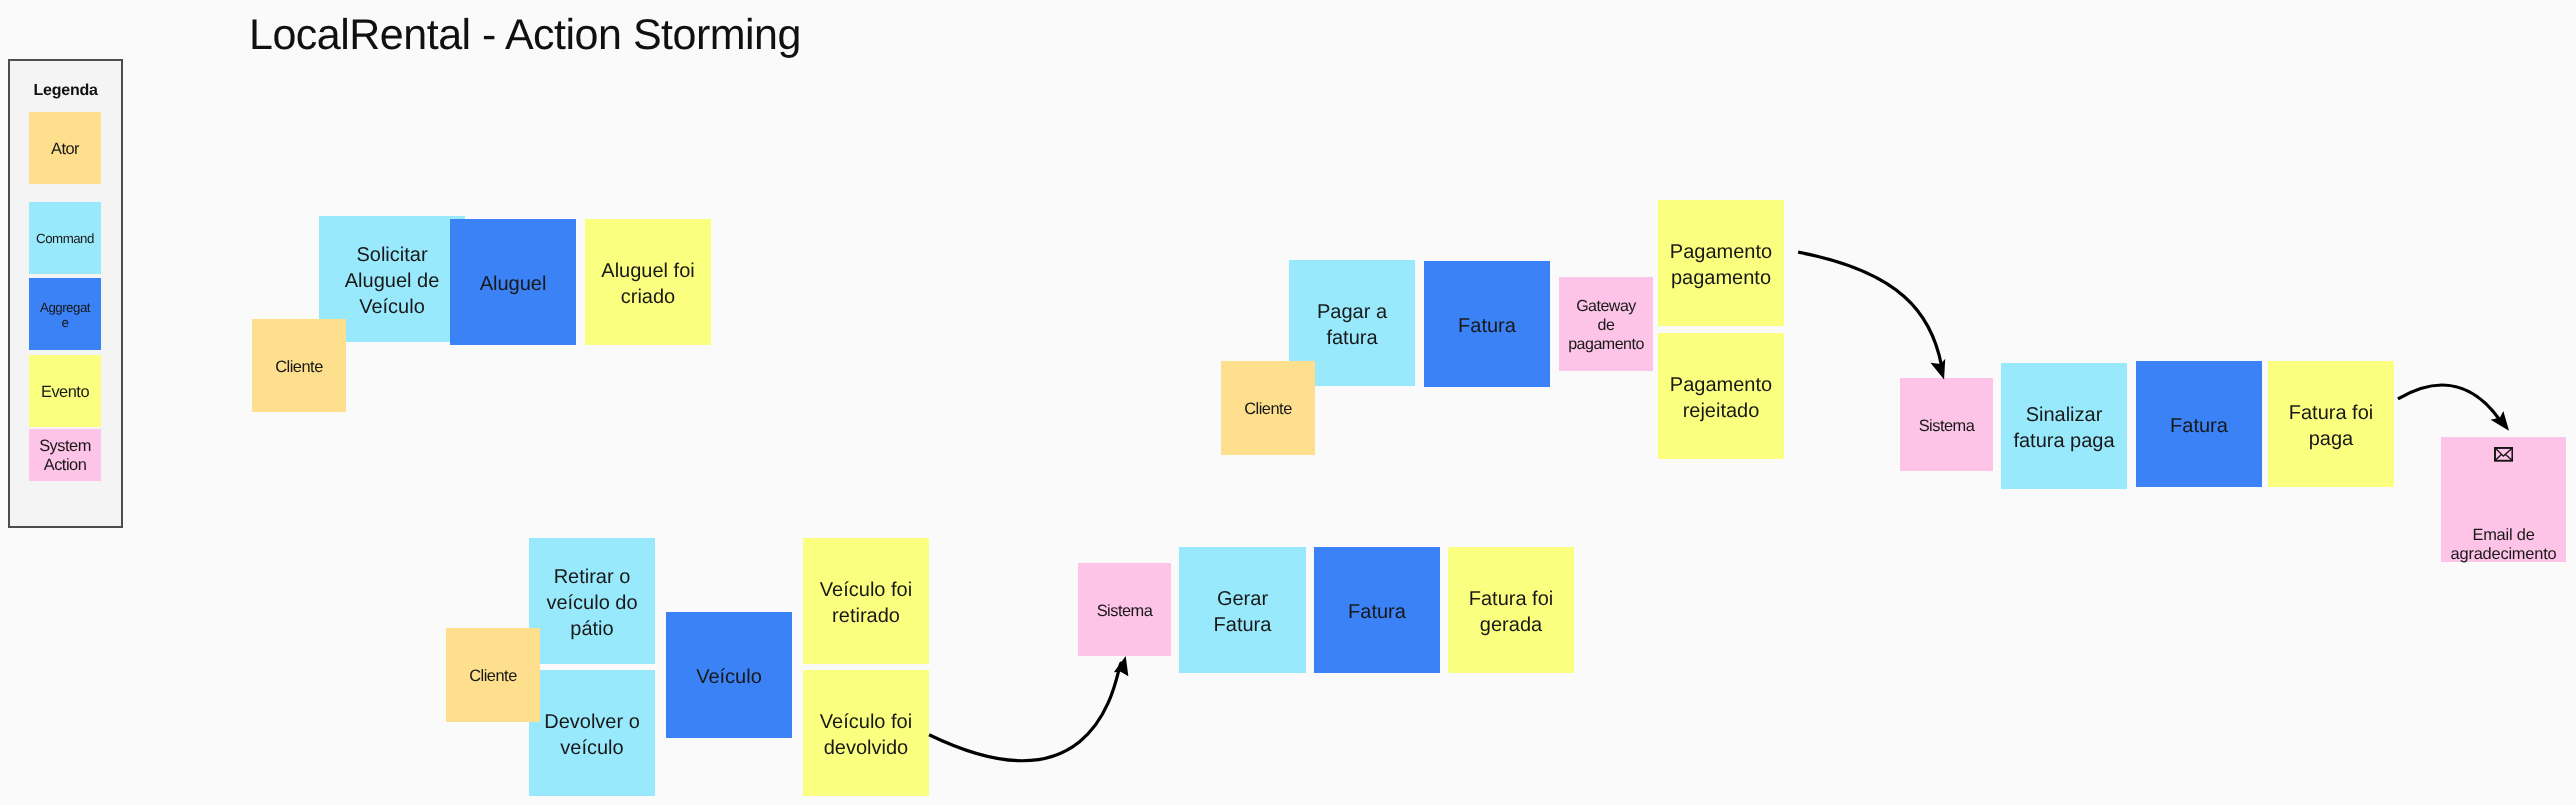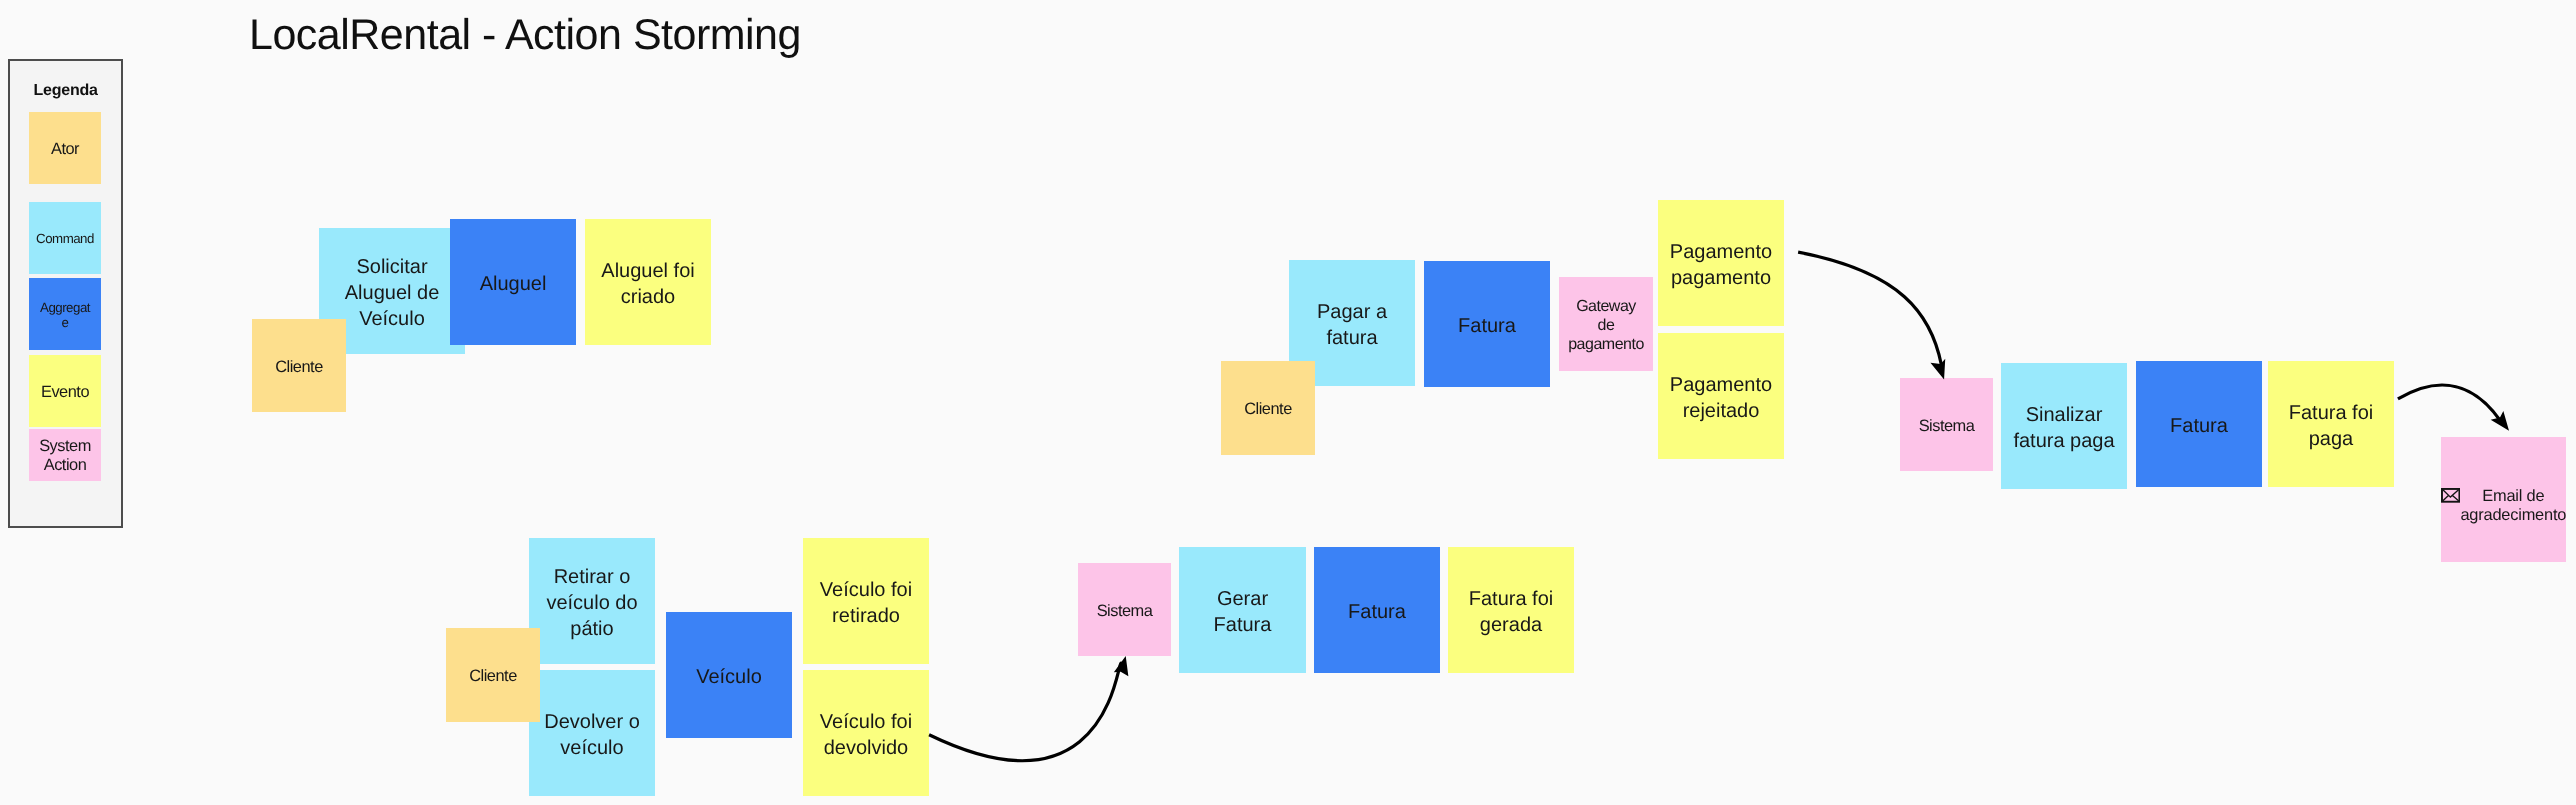--- a/index.html
+++ b/index.html
@@ -68,21 +68,21 @@
   <div class="lg c-event" style="top:355px;height:72px">
       <span>Evento</span>
     </div>
   <div class="lg c-system_action" style="top:429px;height:52px">
       <span>System Action</span>
     </div>
 
   <div class="note small c-actor" style="left:252px;top:319px;width:94px;height:93px">
       <span class="t">Cliente</span>
     </div>
-  <div class="note big c-command" style="left:319px;top:228px;width:146px;height:126px">
+  <div class="note big c-command" style="left:319px;top:216px;width:146px;height:126px">
       <span class="t">Solicitar Aluguel de Veículo</span>
     </div>
   <div class="note big c-aggregate" style="left:450px;top:219px;width:126px;height:126px">
       <span class="t">Aluguel</span>
     </div>
   <div class="note big c-event" style="left:585px;top:219px;width:126px;height:126px">
       <span class="t">Aluguel foi criado</span>
     </div>
 
   <div class="note small c-actor" style="left:446px;top:628px;width:94px;height:94px">
@@ -142,21 +142,21 @@
   <div class="note big c-command" style="left:2001px;top:363px;width:126px;height:126px">
       <span class="t">Sinalizar fatura paga</span>
     </div>
   <div class="note big c-aggregate" style="left:2136px;top:361px;width:126px;height:126px">
       <span class="t">Fatura</span>
     </div>
   <div class="note big c-event" style="left:2268px;top:361px;width:126px;height:126px">
       <span class="t">Fatura foi paga</span>
     </div>
 
-  <div class="note small c-system_action" style="left:2441px;top:437px;width:125px;height:125px;flex-direction:row;justify-content:space-between;padding-top:10.2px;letter-spacing:-0.2px">
+  <div class="note small c-system_action" style="left:2441px;top:437px;width:125px;height:125px;flex-direction:column;justify-content:space-between;padding-top:10.2px;letter-spacing:-0.2px">
     <span class="env">
       <svg width="19.4" height="14.7" viewBox="0 0 21.2 16.1" aria-hidden="true">
         <rect x="1.05" y="1.05" width="19.1" height="14" fill="none" stroke="#141414" stroke-width="2.1"></rect>
         <path d="M2.3 2.3 L10.3 10.0 L18.9 2.3 M2.3 13.8 L7.8 8.6 M18.9 13.8 L13.1 8.6" fill="none" stroke="#141414" stroke-width="1.5" stroke-linecap="square"></path>
       </svg>
     </span>
     <span class="t" style="max-width:115px">Email de agradecimento</span>
   </div>
 
   <svg id="arrows" viewBox="0 0 2819 881">

